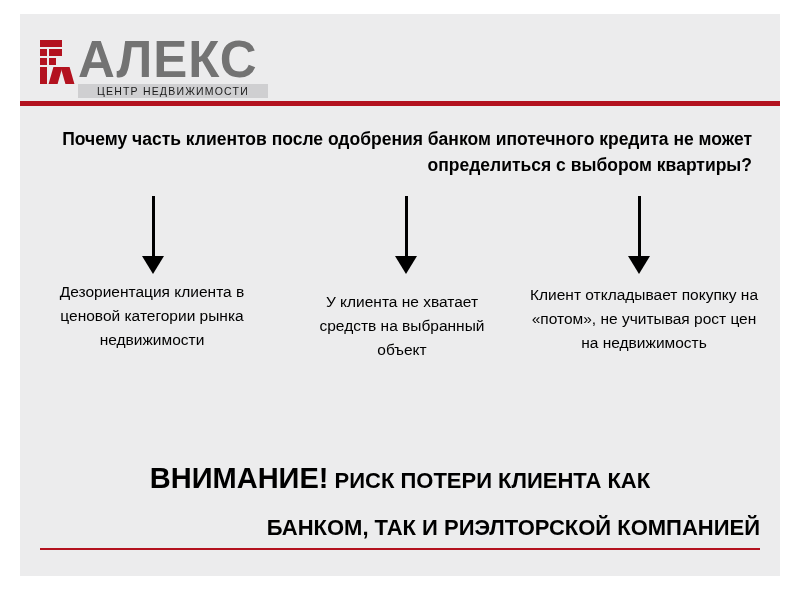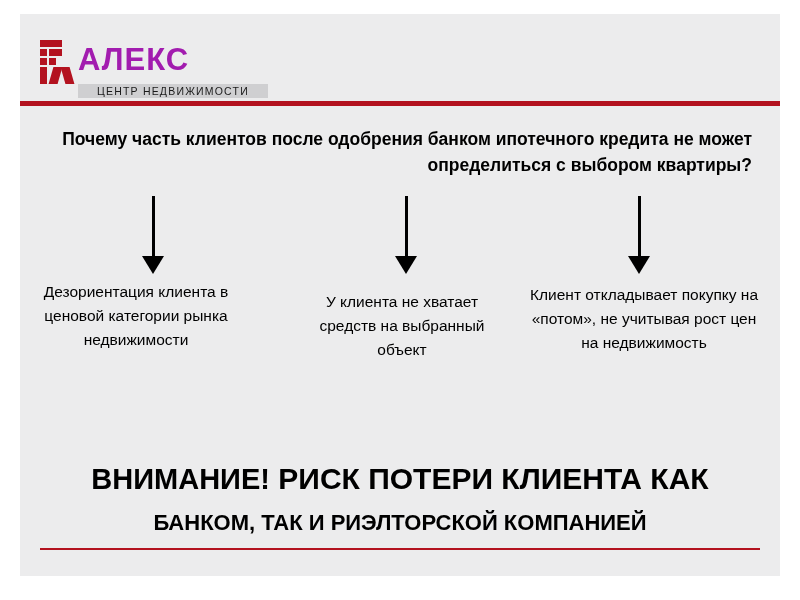--- a/index.html
+++ b/index.html
@@ -54,24 +54,24 @@
   .logo-mark .b5 { left: 9px; top: 18px; width: 7px; height: 7px; }
   .logo-mark .b6 { left: 0;   top: 27px; width: 7px; height: 17px; }
   .logo-mark .b7 { left: 11px; top: 27px; width: 9px; height: 17px;
                    transform: skewX(-16deg); }
   .logo-mark .b8 { left: 23px; top: 27px; width: 9px; height: 17px;
                    transform: skewX(16deg); }
   .logo-text {
     position: absolute;
     left: 38px;
     top: -2px;
-    font-size: 31px;
+    font-size: 51px;
     font-weight: bold;
     letter-spacing: 1px;
-    color: #a21caf;
+    color: #737373;
     line-height: 44px;
     font-family: "Liberation Sans", sans-serif;
   }
   .logo-sub {
     position: absolute;
     left: 38px;
     top: 44px;
     font-size: 10.5px;
     letter-spacing: 1.2px;
     color: #1a1a1a;
@@ -131,45 +131,46 @@
   #arrow-3 .shaft { height: 62px; }
   #arrow-3 .head  { top: 60px; }
   
   .reason {
     position: absolute;
     text-align: center;
     font-size: 15.5px;
     color: #000000;
     line-height: 24px;
   }
-  #reason-1 { left: 36px;  top: 280px; width: 200px; }
+  #reason-1 { left: 52px;  top: 280px; width: 200px; }
   #reason-2 { left: 312px; top: 290px; width: 180px; }
   #reason-3 { left: 527px; top: 283px; width: 234px; }
   
   .attention {
     position: absolute;
     left: 40px;
     top: 462px;
     width: 720px;
     text-align: center;
     color: #000000;
   }
   .attention .big {
     font-size: 29px;
     font-weight: bold;
   }
   .attention .rest {
-    font-size: 30px;
+    font-size: 22px;
     font-weight: bold;
   }
   .attention .line2 {
     display: block;
     font-size: 22px;
     font-weight: bold;
-    margin-top: 14px;
+    margin-top: 20px;
+    text-align: right;
   }
   
   .divider-bottom {
     position: absolute;
     left: 40px;
     top: 548px;
     width: 720px;
     height: 2px;
     background: #b3121f;
   }

